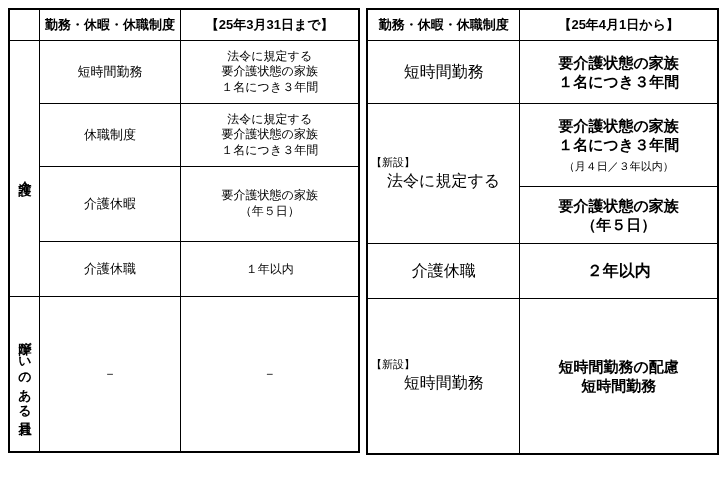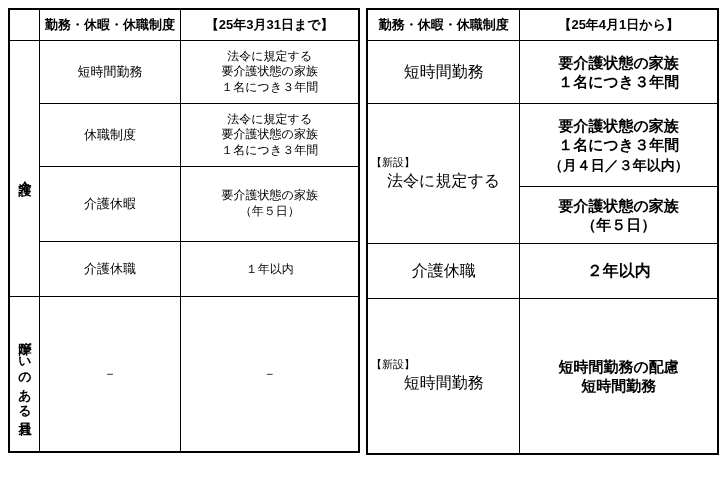--- a/index.html
+++ b/index.html
@@ -84,22 +84,22 @@
     font-size: 15px;
   }
   .r-desc {
     width: 199px;
     font-size: 15px;
     font-weight: bold;
   }
   .underline {
   }
   .small {
-    font-size: 14px;
-    font-weight: bold;
+    font-size: 11px;
+    font-weight: normal;
   }
   .tiny-label {
     display: block;
     font-size: 11px;
     text-align: left;
     line-height: 1.2;
     margin-bottom: 1px;
   }
   .big-name {
     font-size: 16px;

